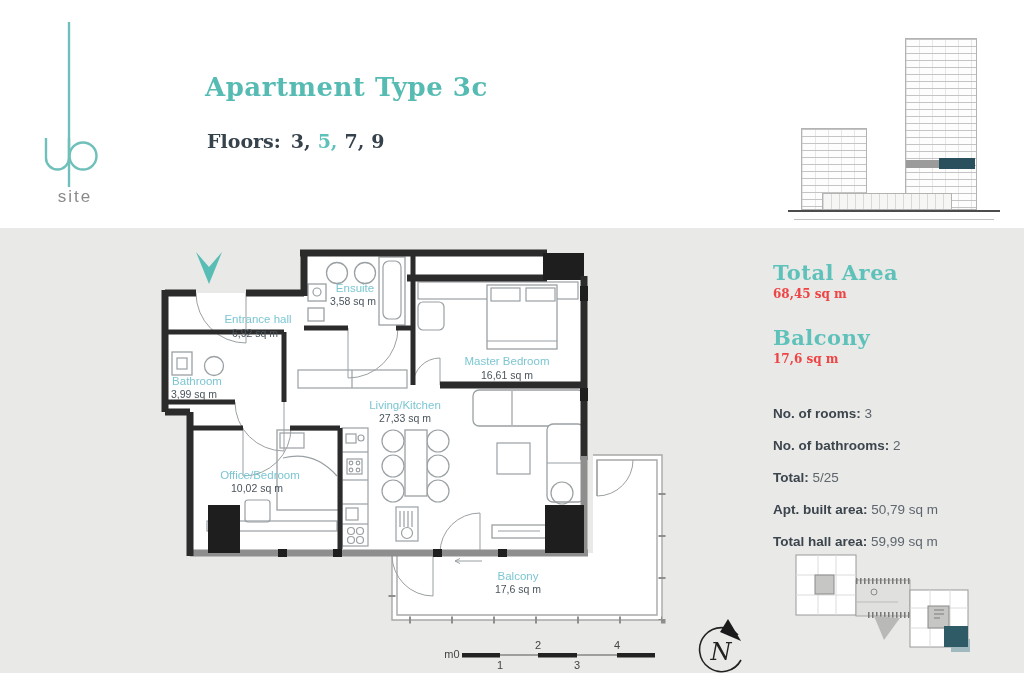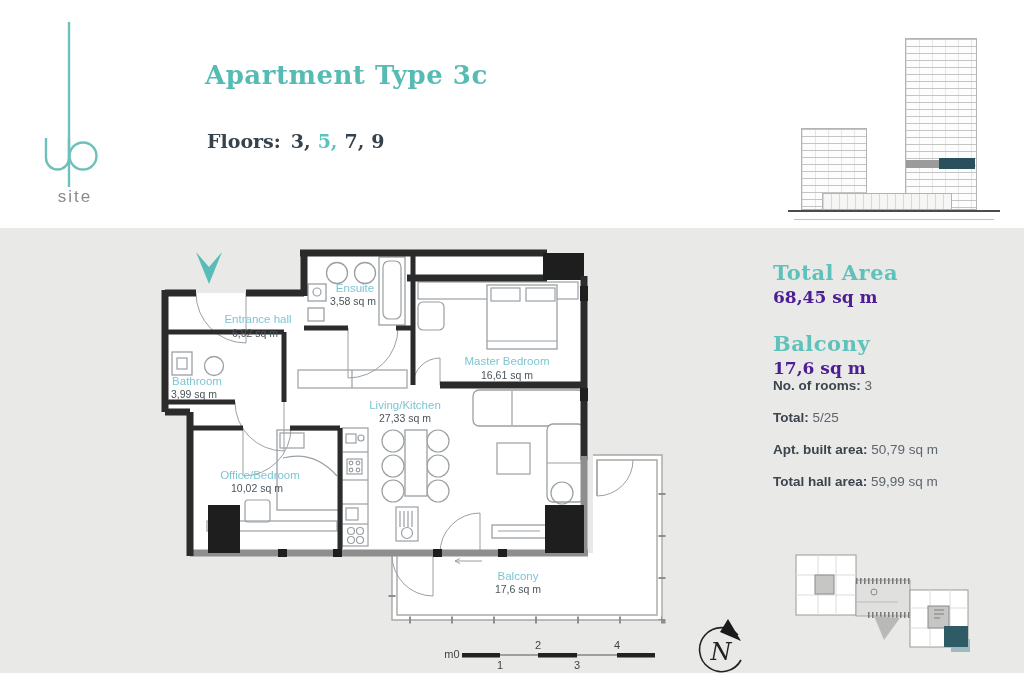--- a/index.html
+++ b/index.html
@@ -2,21 +2,21 @@
 <html><head>
 <meta charset="utf-8">
 <style>
   html,body{margin:0;padding:0;}
   .page{position:relative;width:1024px;height:673px;background:#ffffff;overflow:hidden;
         font-family:"Liberation Sans",sans-serif;}
   .body-bg{position:absolute;left:0;top:228px;width:1024px;height:445px;background:#e9e9e7;}
 
   
   .logo{position:absolute;left:28px;top:10px;}
-  .page-title{position:absolute;left:205px;top:60px;font-family:"DejaVu Serif",serif;
+  .page-title{position:absolute;left:205px;top:72px;font-family:"DejaVu Serif",serif;
         font-weight:bold;font-size:26px;color:#56bbb3;letter-spacing:.5px;}
   .floors-line{position:absolute;left:207px;top:130px;font-family:"DejaVu Serif",serif;
         font-weight:bold;font-size:19px;color:#37434c;}
   .floors-line .fl-label{margin-right:10px;}
   .floors-line .f-item{margin-right:7px;}
   .floors-line .f-item.hl{color:#5fc2ba;}
 
   
   .elev{position:absolute;left:792px;top:12px;width:205px;height:212px;}
   .elev .tw{position:absolute;border:1px solid #b3b3b3;background-color:#fdfdfd;
@@ -28,24 +28,24 @@
         background-image:repeating-linear-gradient(to right,#d9d9d9 0 1px,transparent 1px 8px);background-color:#f6f6f5;}
   .ground{position:absolute;left:-4px;top:198px;width:212px;height:2px;background:#4c4c4c;}
   .ground2{position:absolute;left:2px;top:207px;width:200px;height:1px;background:#c0c0c0;}
   .elev-hl-gray{position:absolute;left:114px;top:148px;width:33px;height:8px;background:#9b9b9b;}
   .elev-hl-teal{position:absolute;left:147px;top:146px;width:36px;height:11px;background:#29505c;}
 
   
   .panel{position:absolute;left:773px;top:260px;width:218px;}
   .panel .big-label{font-family:"DejaVu Serif",serif;font-weight:bold;font-size:21px;
         color:#5fc2ba;letter-spacing:.5px;margin:0;}
-  .panel .big-value{font-family:"DejaVu Serif",serif;font-weight:bold;font-size:17px;
-        color:#4c1d95;margin:2px 0 0 0;}
+  .panel .big-value{font-family:"DejaVu Serif",serif;font-weight:bold;font-size:12px;
+        color:#ef4444;margin:2px 0 0 0;}
   .panel .balcony-block{margin-top:24px;}
-  .specs{}
+  .specs{margin-top:40px;}
   .spec-row{font-size:13.5px;margin-bottom:17px;color:#5d656d;}
   .spec-row .sl{font-weight:bold;color:#3c454d;}
 
   
   .plansvg{position:absolute;left:100px;top:228px;}
   .wall{stroke:#2b2b2b;stroke-width:7;fill:none;}
   .wall5{stroke:#2b2b2b;stroke-width:5;fill:none;}
   .gwall{stroke:#8e8e8e;stroke-width:7;fill:none;}
   .blk{fill:#1e1e1e;}
   .furn{stroke:#9aa0a3;stroke-width:1.3;fill:#ffffff;}
@@ -264,20 +264,24 @@
     <div class="balcony-block">
       <div class="big-label">Balcony</div>
       <div class="big-value">17,6 sq m</div>
     </div>
     <div class="specs">
       <div class="spec-row">
         <span class="sl">No. of rooms:</span>
         <span>3</span>
       </div>
       <div class="spec-row">
+        <span class="sl">No. of bathrooms:</span>
+        <span>2</span>
+      </div>
+      <div class="spec-row">
         <span class="sl">Total:</span>
         <span>5/25</span>
       </div>
       <div class="spec-row">
         <span class="sl">Apt. built area:</span>
         <span>50,79 sq m</span>
       </div>
       <div class="spec-row">
         <span class="sl">Total hall area:</span>
         <span>59,99 sq m</span>

